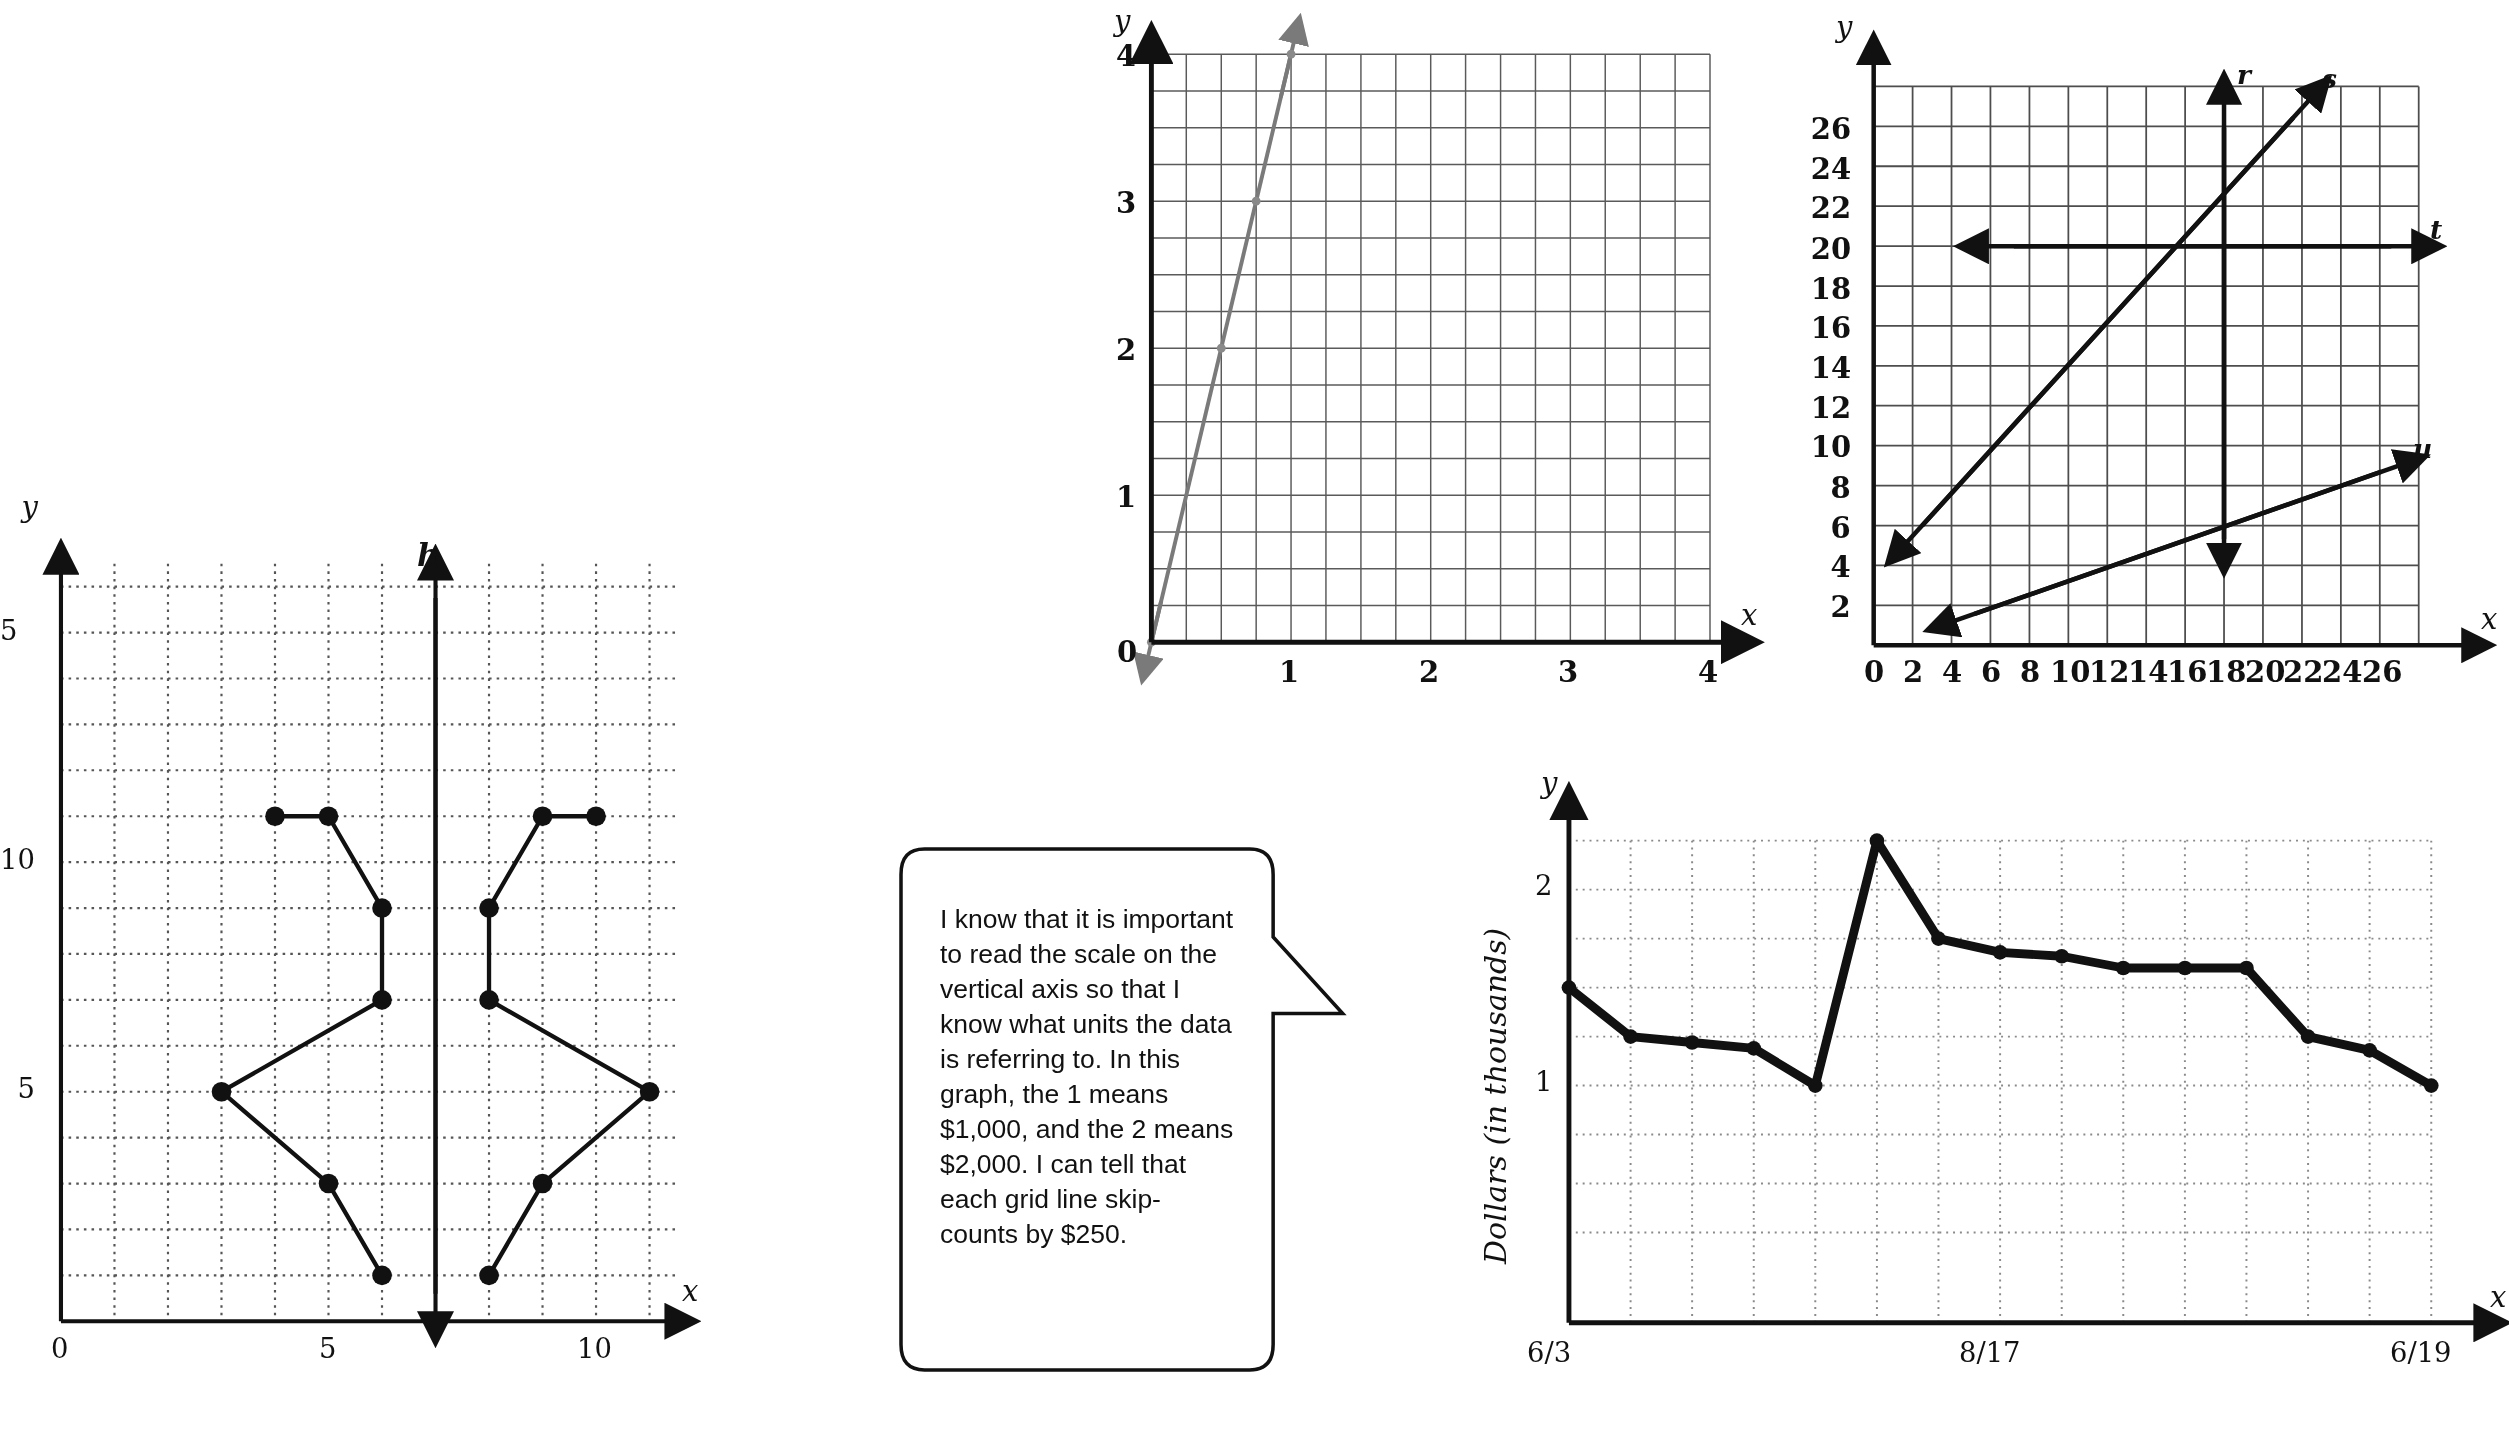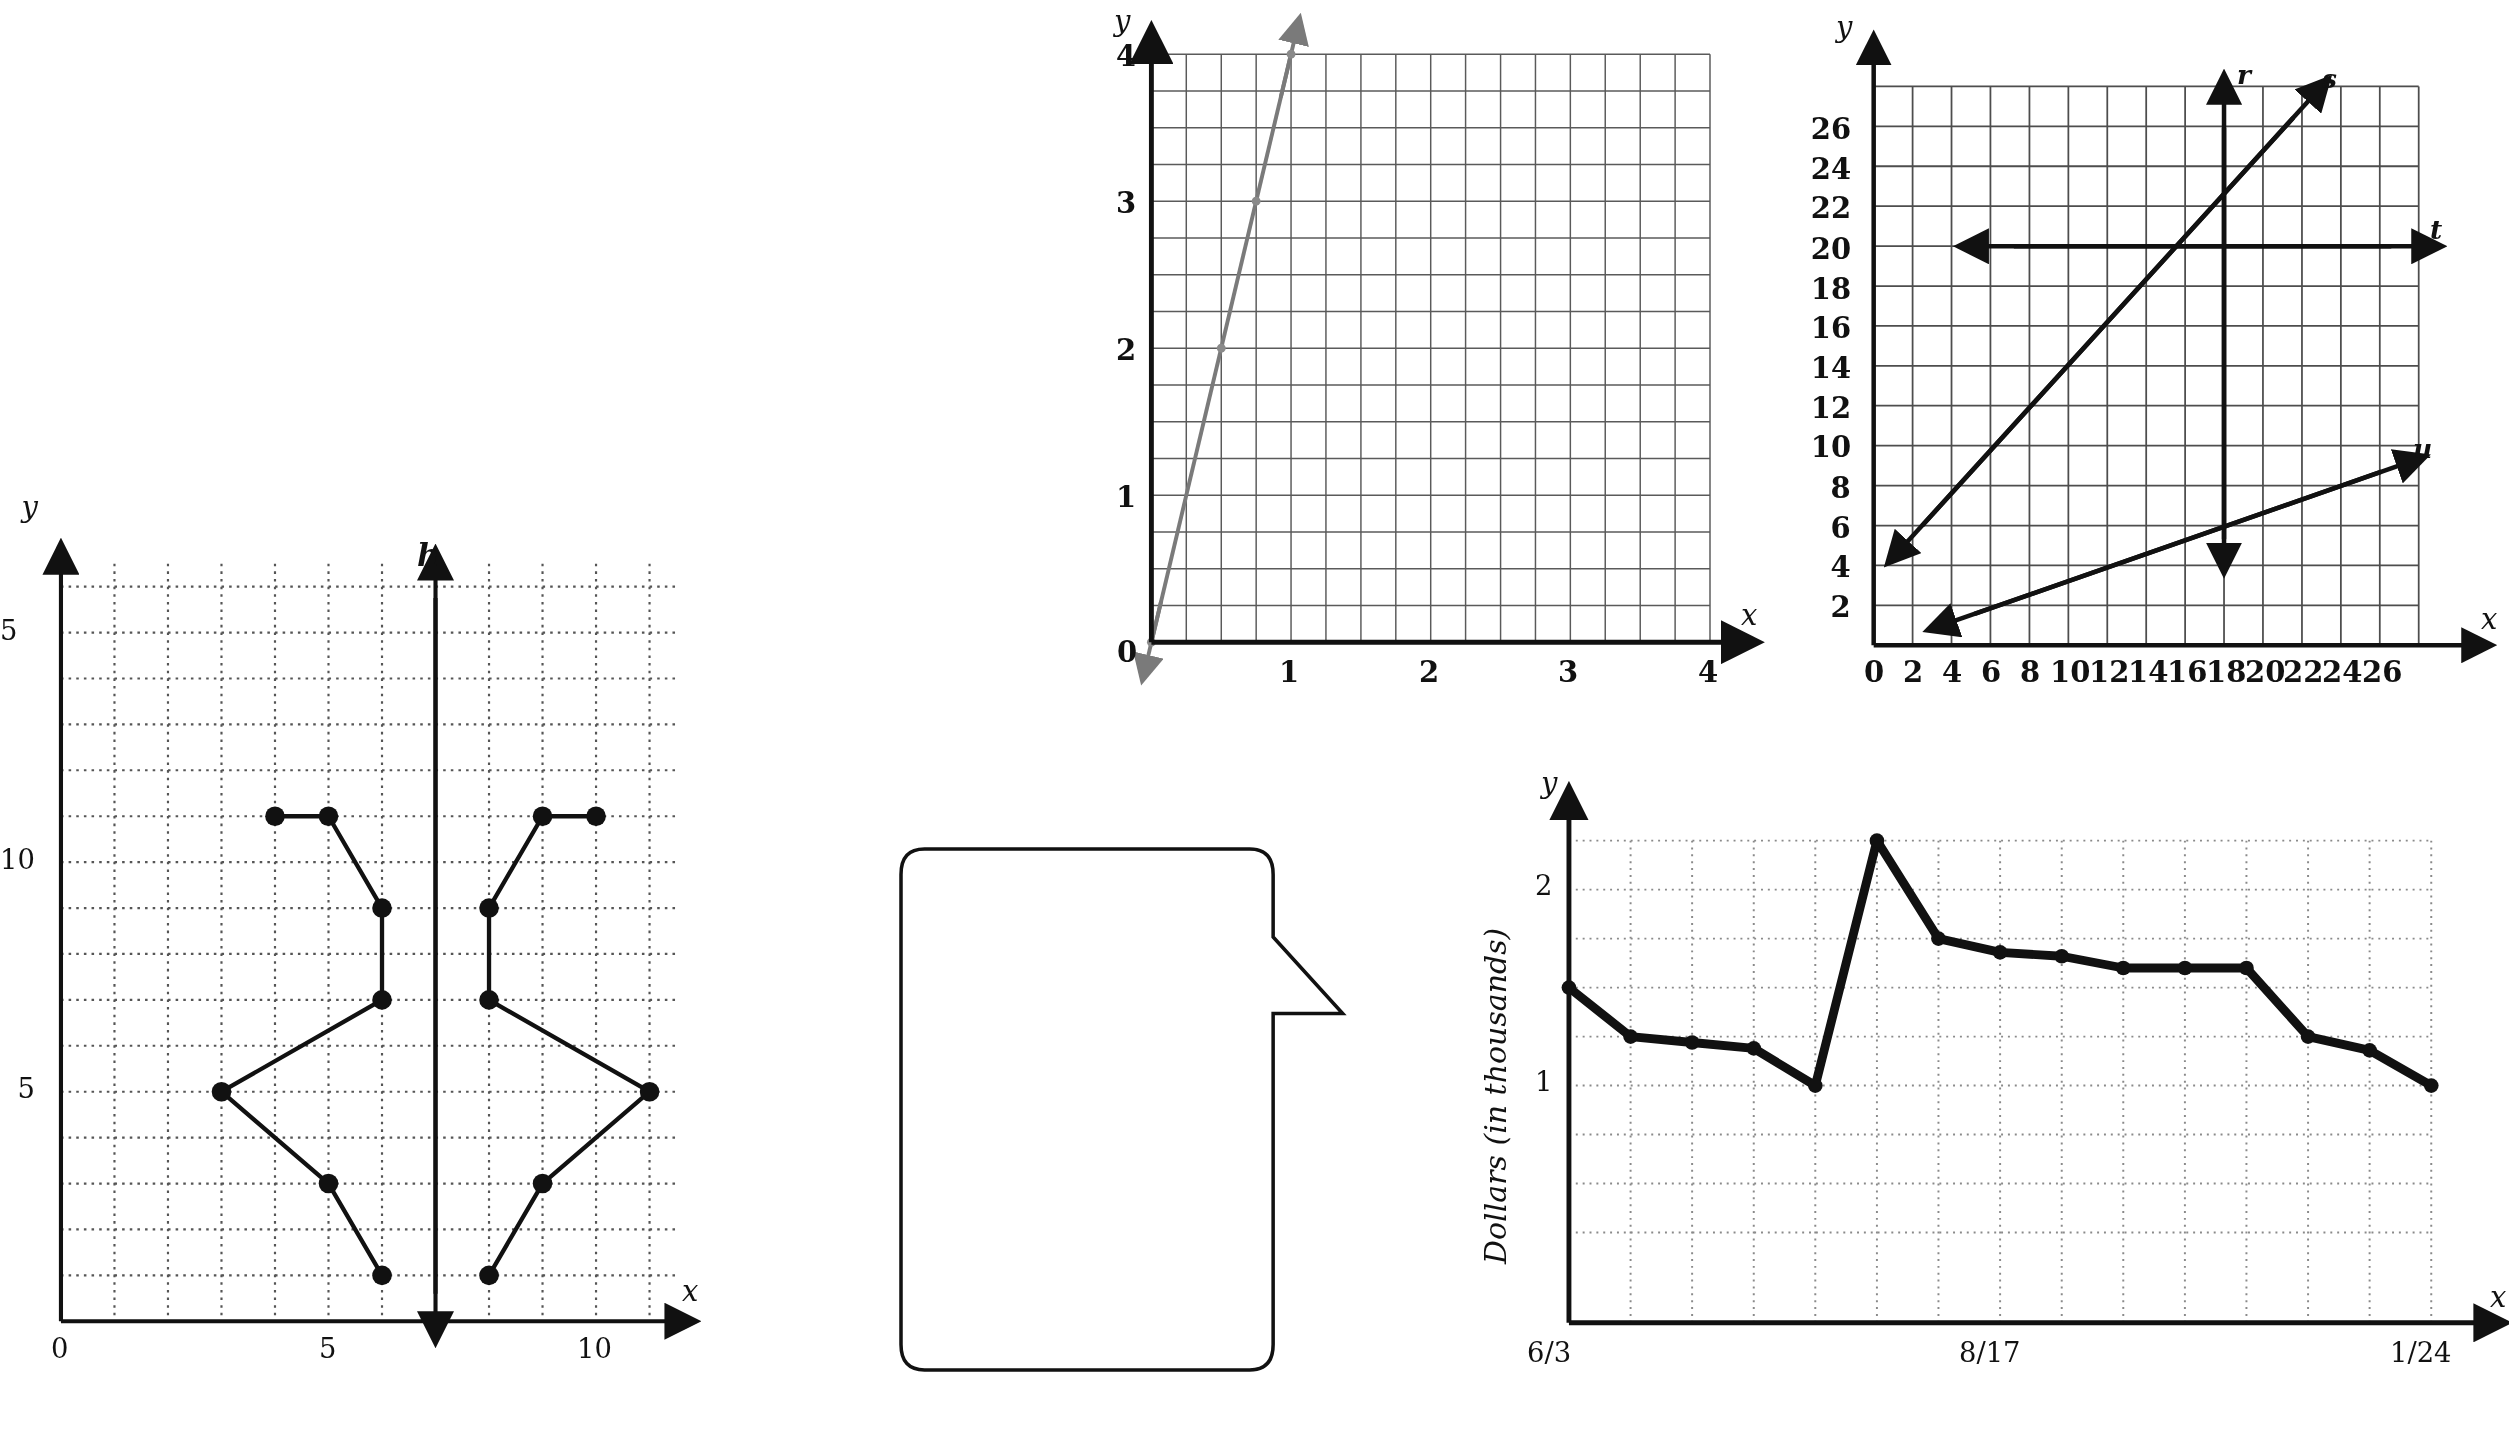--- a/index.html
+++ b/index.html
@@ -336,20 +336,21 @@
              L 384 94
              L 455 172
              L 384 172
              L 384 510
              Q 384 536 360 536
              L 28 536
              Q 4 536 4 510
              L 4 30
              Q 4 4 28 4 Z" fill="#fff" stroke="#111" stroke-width="3.6" stroke-linejoin="miter"></path>
   </svg>
+  <div id="speech-bubble-text">I know that it is important to read the scale on the vertical axis so that I know what units the data is referring to. In this graph, the 1 means $1,000, and the 2 means $2,000. I can tell that each grid line skip-counts by $250.</div>
 </div>
 
 <div class="abs" style="left:1451px;top:774px;width:1059px;height:682px;">
 
   <svg width="1059" height="682" viewBox="0 0 1080 696">
     <defs>
       <marker id="dtArrow" markerWidth="8" markerHeight="8" refX="1" refY="4" orient="auto" markerUnits="strokeWidth">
         <path d="M0,0 L8,4 L0,8 z" fill="#111"></path>
       </marker>
     </defs>
@@ -411,15 +412,15 @@
   <div class="abs axis-letter" style="left:90px;top:-7.8px;">y</div>
   <div class="abs axis-letter" style="left:1039px;top:506px;">x</div>
 
   <div class="abs ylabel-rot" style="left:27.4px;top:490px;">Dollars (in thousands)</div>
 
   <div class="abs tick-lbl" style="left:84px;top:96px;">2</div>
   <div class="abs tick-lbl" style="left:84px;top:292px;">1</div>
 
   <div class="abs tick-lbl" style="left:76px;top:563px;">6/3</div>
   <div class="abs tick-lbl" style="left:508px;top:563px;">8/17</div>
-  <div class="abs tick-lbl" style="left:939px;top:563px;">1/24</div>
+  <div class="abs tick-lbl" style="left:939px;top:563px;">6/19</div>
 </div>
 
 
 </body></html>

